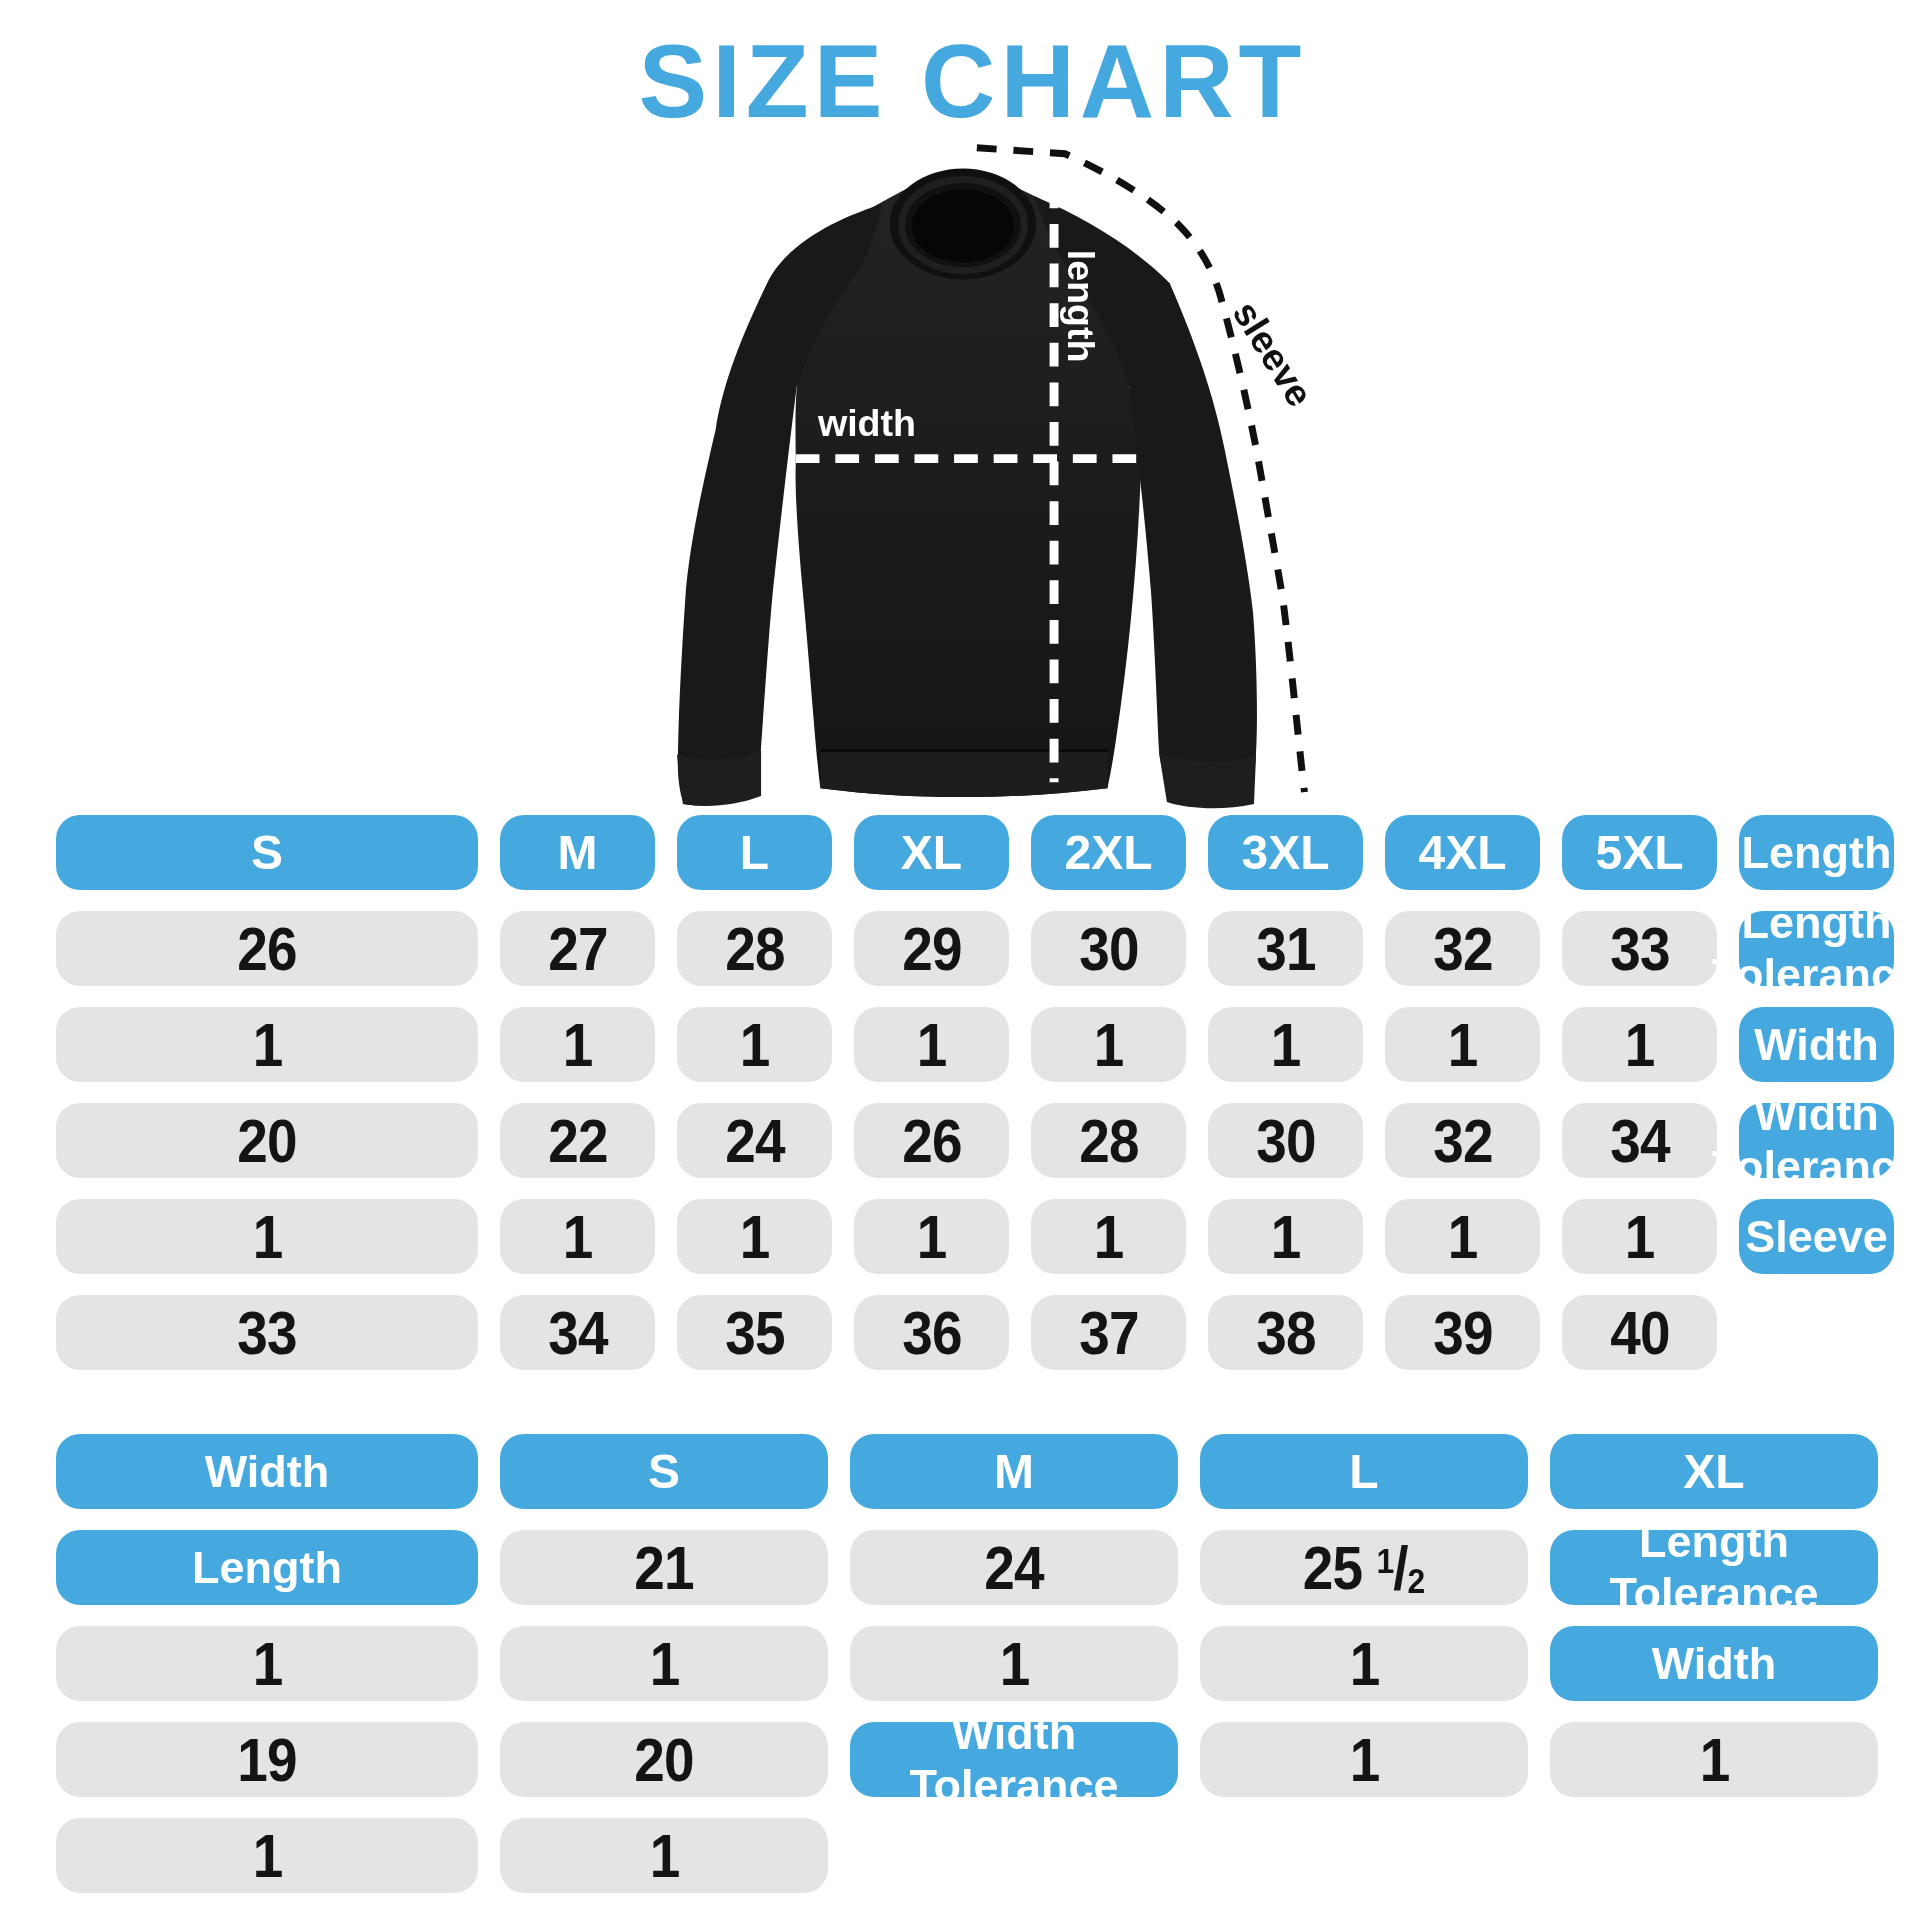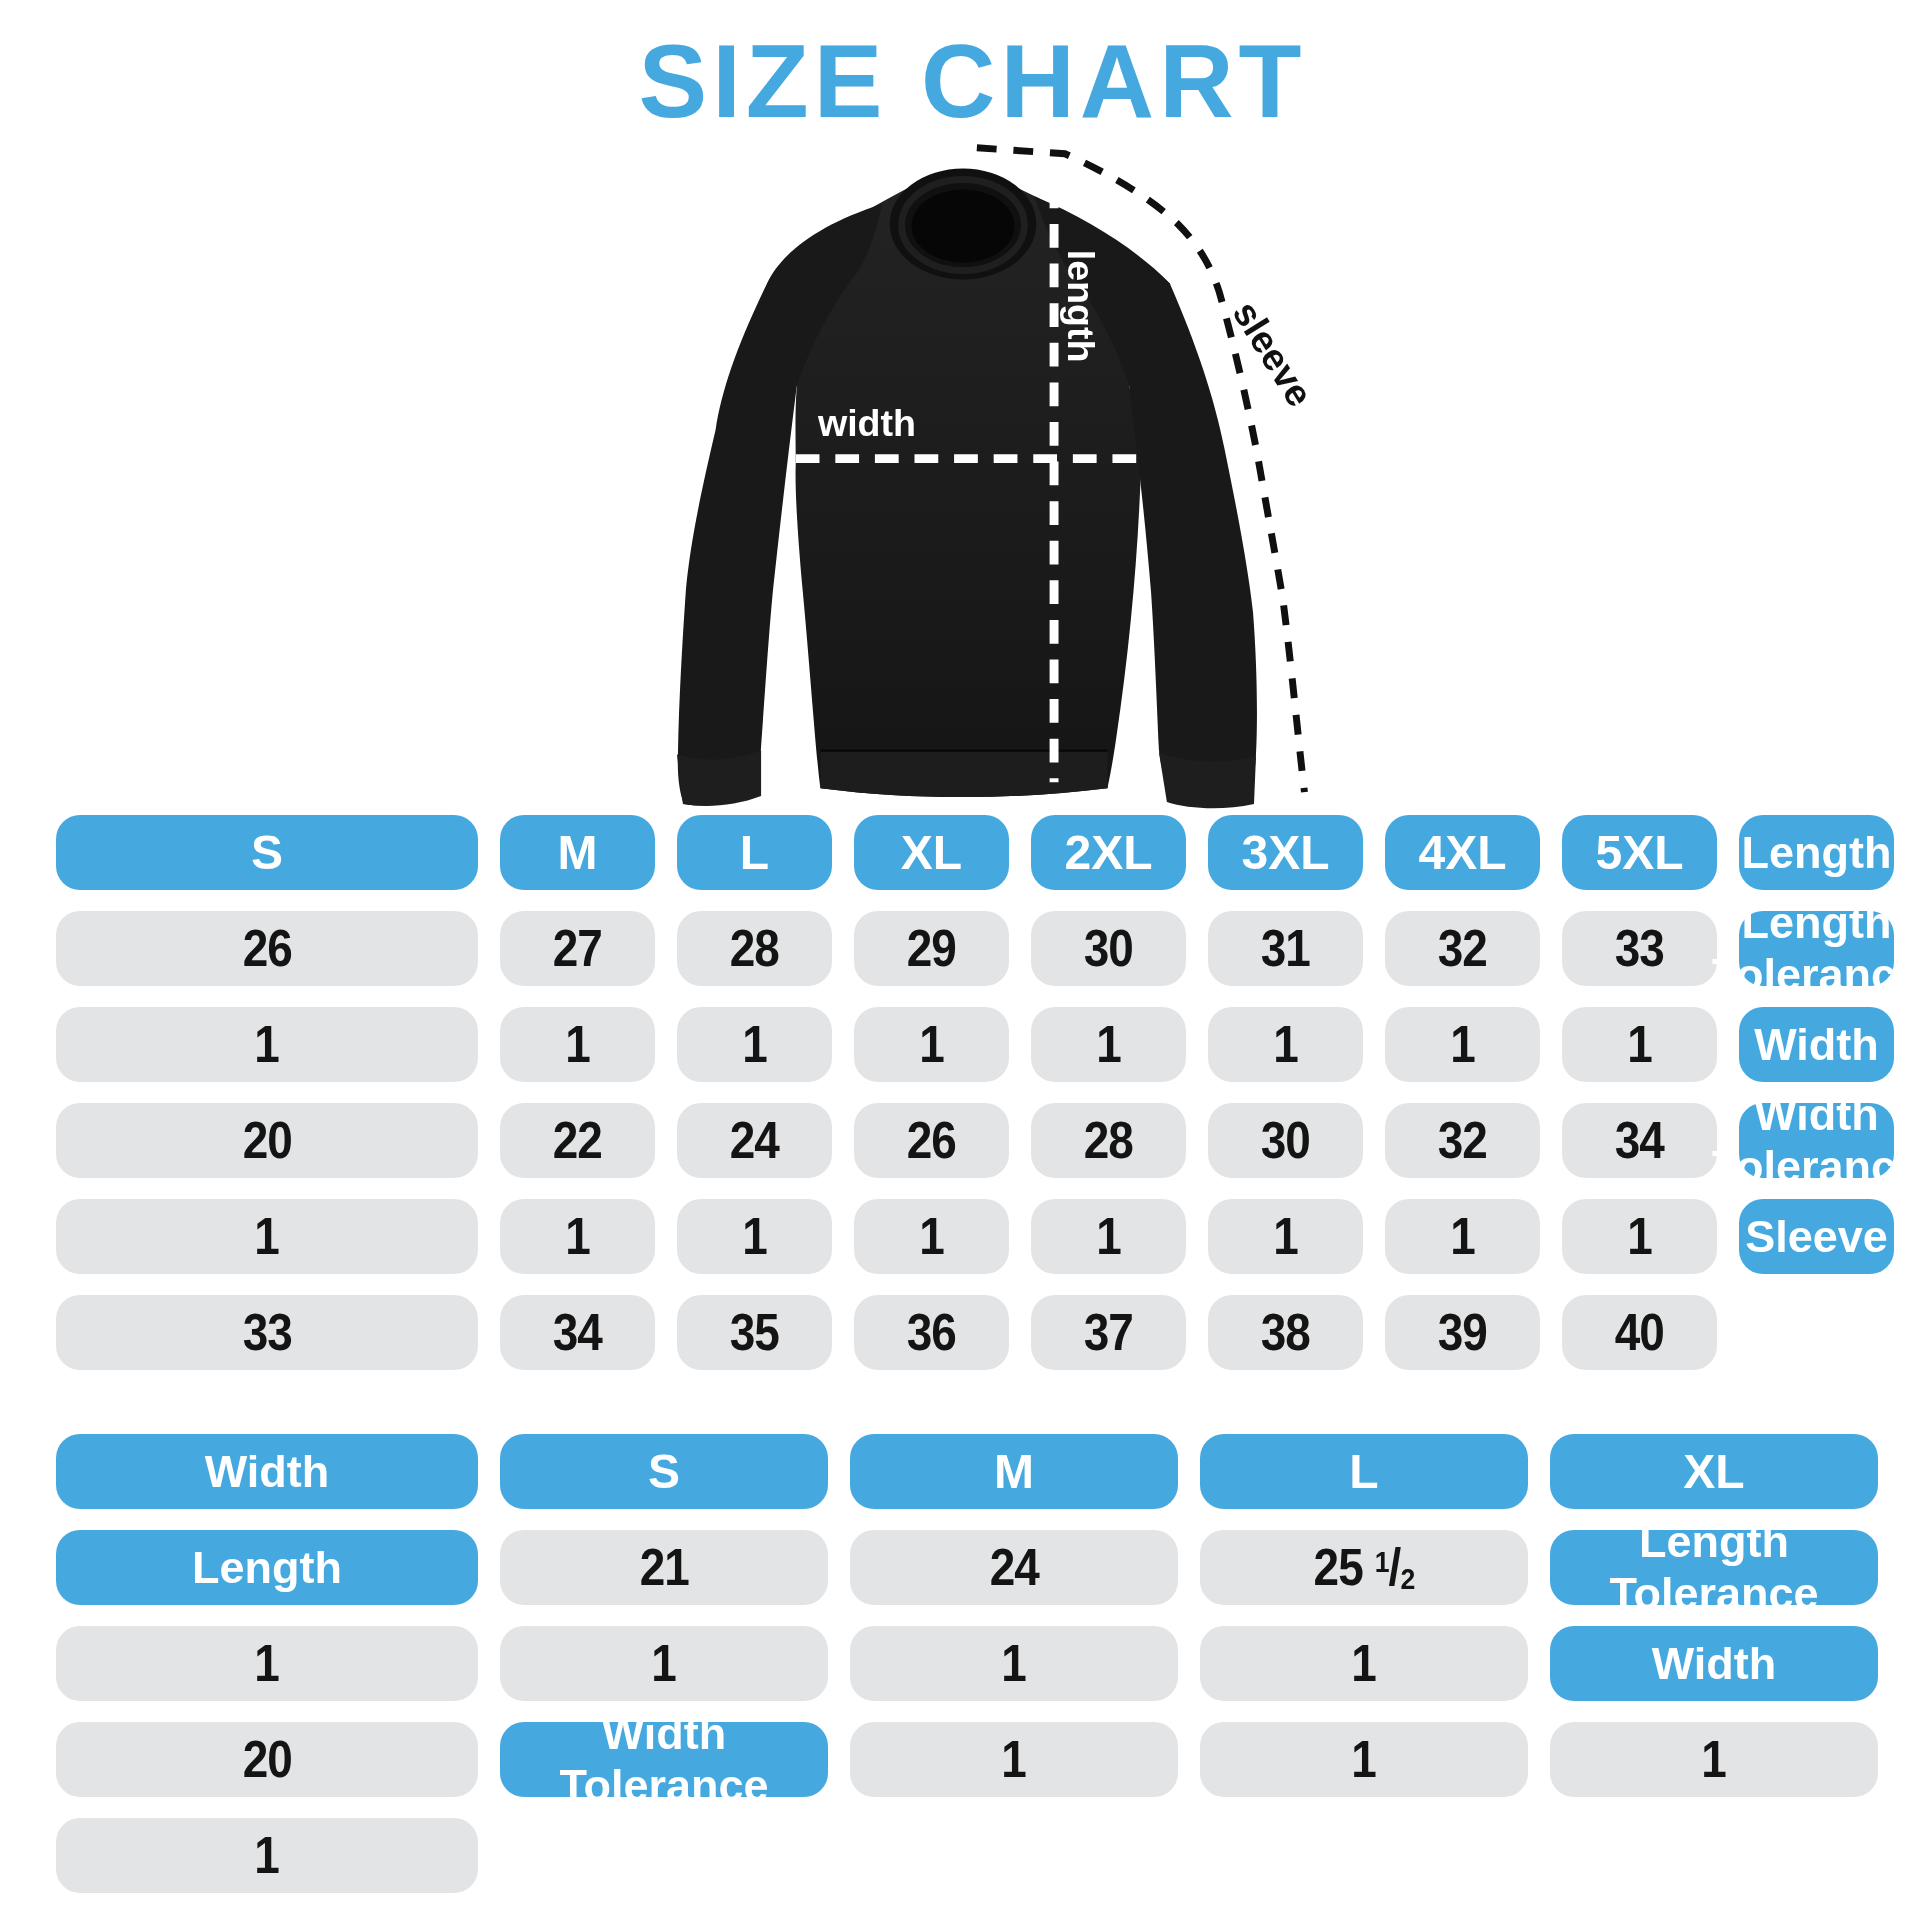--- a/index.html
+++ b/index.html
@@ -42,21 +42,21 @@
     background:var(--blue);
     color:#ffffff;
     font-weight:700;
     font-size:45px;
   }
   .pill-blue.size-hdr{font-size:48px;}
   .pill-gray{
     background:var(--gray);
     color:var(--ink);
     font-weight:700;
-    font-size:51px;
+    font-size:61px;
   }
   .pill-gray span{display:inline-block;transform:scaleX(.9);letter-spacing:-1px;}
   .pill-gray sup{font-size:.58em;vertical-align:.45em;}
   .pill-gray sub{font-size:.58em;vertical-align:-.12em;}
 </style>
 </head>
 <body>
 
 <div>
 
@@ -342,20 +342,23 @@
       <div class="pill pill-gray">
         <span>1</span>
       </div>
       <div class="pill pill-gray">
         <span>1</span>
       </div>
       <div class="pill pill-blue">
         <span>Width</span>
       </div>
       <div class="pill pill-gray">
+        <span>19</span>
+      </div>
+      <div class="pill pill-gray">
         <span>20</span>
       </div>
       <div class="pill pill-blue">
         <span>Width Tolerance</span>
       </div>
       <div class="pill pill-gray">
         <span>1</span>
       </div>
       <div class="pill pill-gray">
         <span>1</span>

